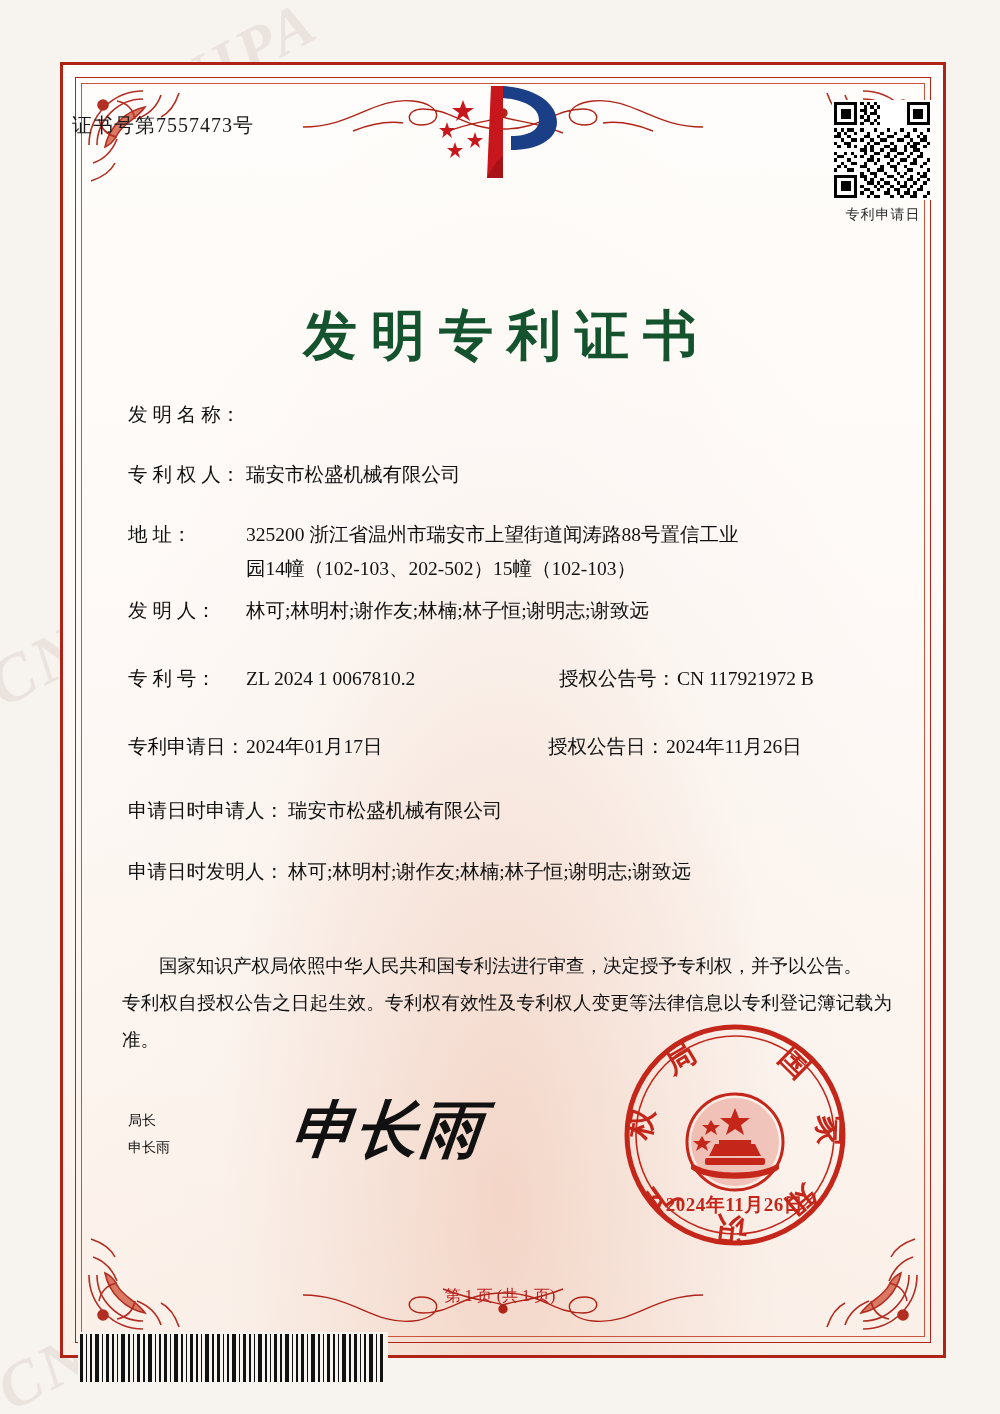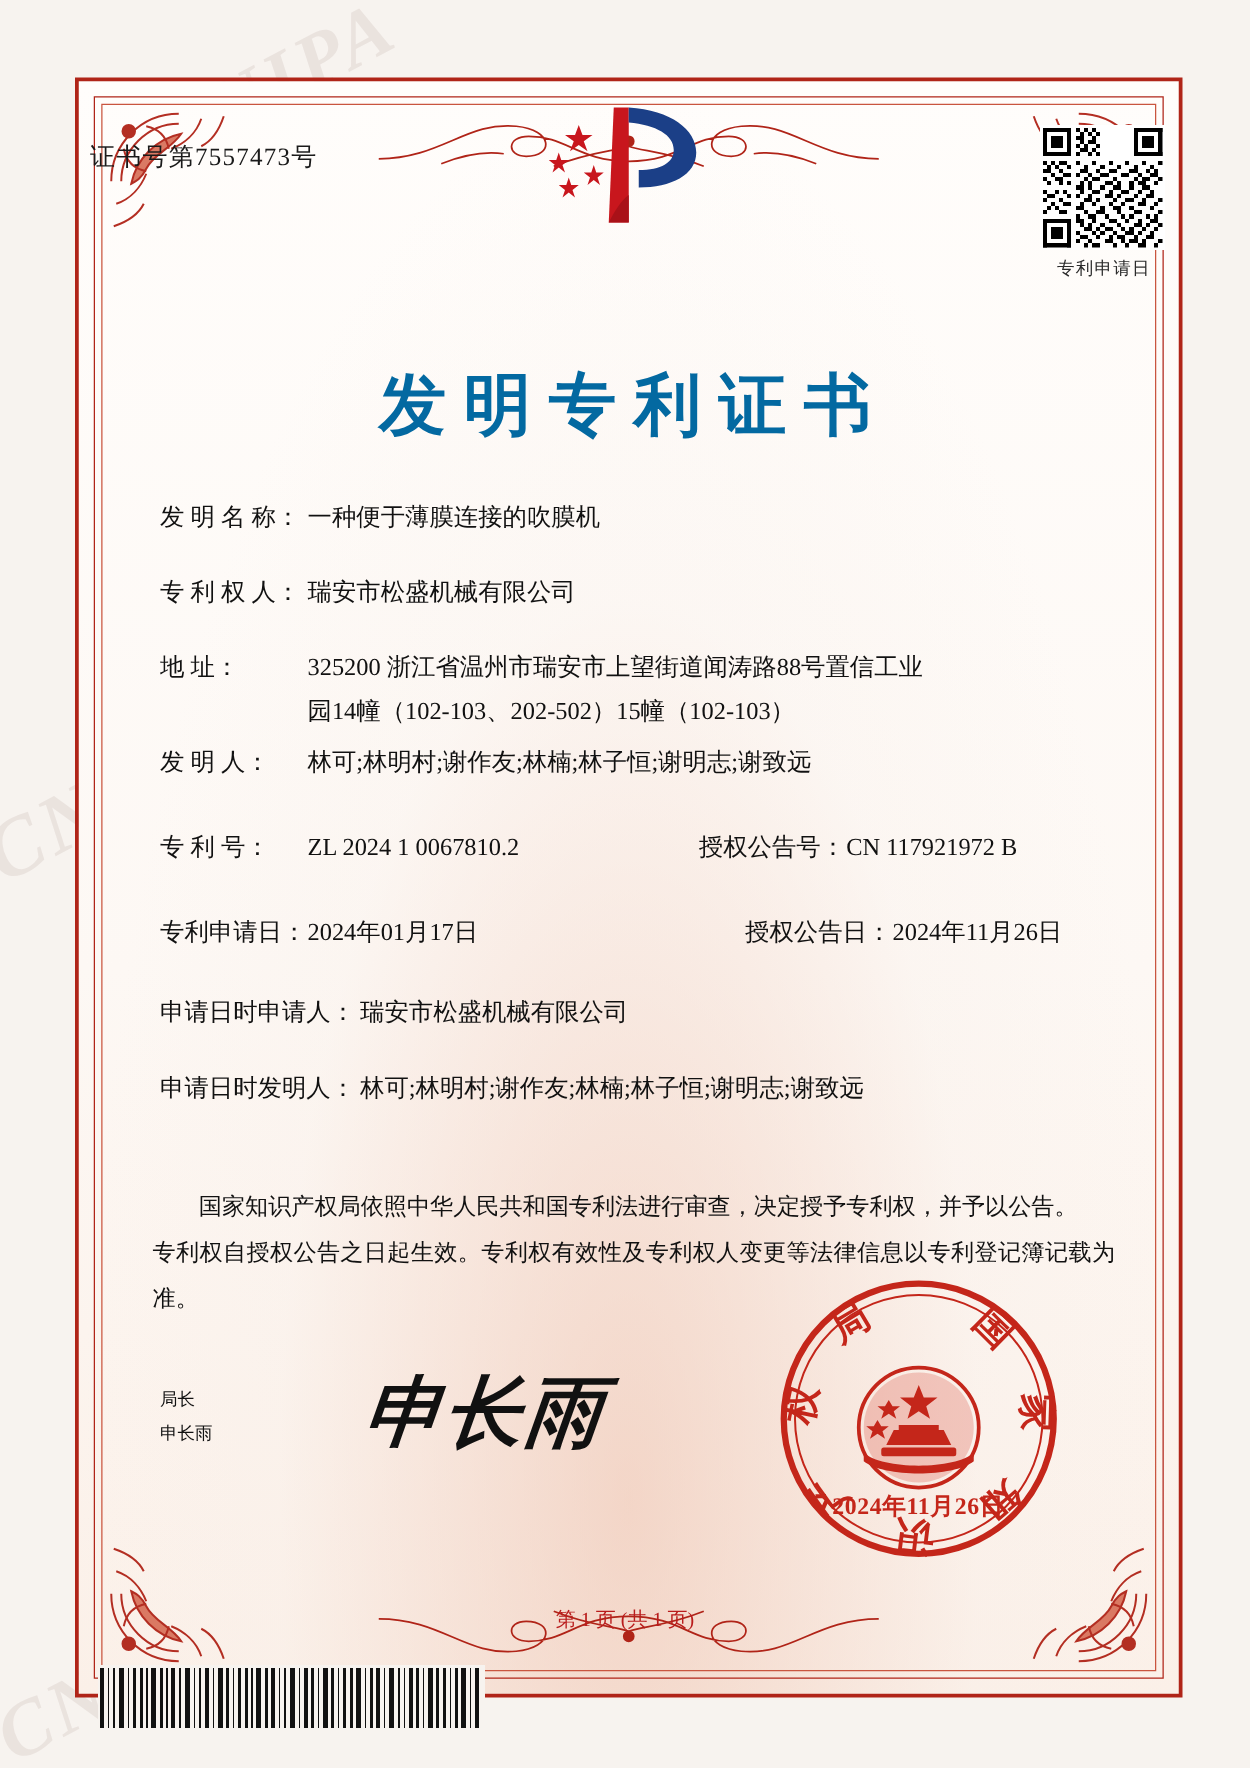--- a/index.html
+++ b/index.html
@@ -55,22 +55,22 @@
   }
   .logo{position:absolute;left:50%;top:78px;transform:translateX(-50%);width:150px;height:110px;}
   .qr-box{position:absolute;right:68px;top:100px;width:96px;height:96px;background:#fff;padding:2px;}
   .qr-box canvas,.qr-box .qr{width:96px;height:96px;}
   .qr-label{
     position:absolute;right:58px;top:206px;width:118px;text-align:center;
     font-size:14px;color:#2b2b2b;letter-spacing:1px;
   }
 
   .title{
-    position:absolute;left:0;right:0;top:288px;text-align:center;
-    font-size:54px;font-weight:bold;letter-spacing:14px;color:#0369a1;
+    position:absolute;left:0;right:0;top:300px;text-align:center;
+    font-size:54px;font-weight:bold;letter-spacing:14px;color:#14532d;
     font-family:"Liberation Serif","DejaVu Serif",serif;
     text-indent:14px;
   }
 
   
   .fields{position:absolute;left:128px;top:400px;width:760px;font-size:19.5px;color:#111;}
   .row{display:flex;align-items:flex-start;margin-bottom:30px;line-height:1.55;}
   .lbl{flex:0 0 118px;white-space:nowrap;}
   .val{flex:1;}
   .row.two .half{display:flex;flex:0 0 420px;}
@@ -425,21 +425,20 @@
   </svg>
 </div>
 <div class="qr-label">专利申请日</div>
 
 <div class="title">发明专利证书</div>
 
 <div class="fields">
 
   <div class="row">
     <span class="lbl">发 明 名 称：</span>
-    <span class="val">一种便于薄膜连接的吹膜机</span>
   </div>
 
   <div class="row">
     <span class="lbl">专 利 权 人：</span>
     <span class="val">瑞安市松盛机械有限公司</span>
   </div>
 
   <div class="row" style="margin-bottom:4px;">
     <span class="lbl">地        址：</span>
     <span class="val">325200 浙江省温州市瑞安市上望街道闻涛路88号置信工业</span>
@@ -455,21 +454,21 @@
     <span class="half">
       <span class="lbl">专  利  号：</span>
       <span>ZL 2024 1 0067810.2</span>
     </span>
     <span class="half2">
       <span class="lbl2">授权公告号：</span>
       <span>CN 117921972 B</span>
     </span>
   </div>
 
-  <div class="row two" style="margin-top:38px;gap:48px;">
+  <div class="row two" style="margin-top:38px;">
     <span class="half">
       <span class="lbl">专利申请日：</span>
       <span>2024年01月17日</span>
     </span>
     <span class="half2">
       <span class="lbl2">授权公告日：</span>
       <span>2024年11月26日</span>
     </span>
   </div>
 

